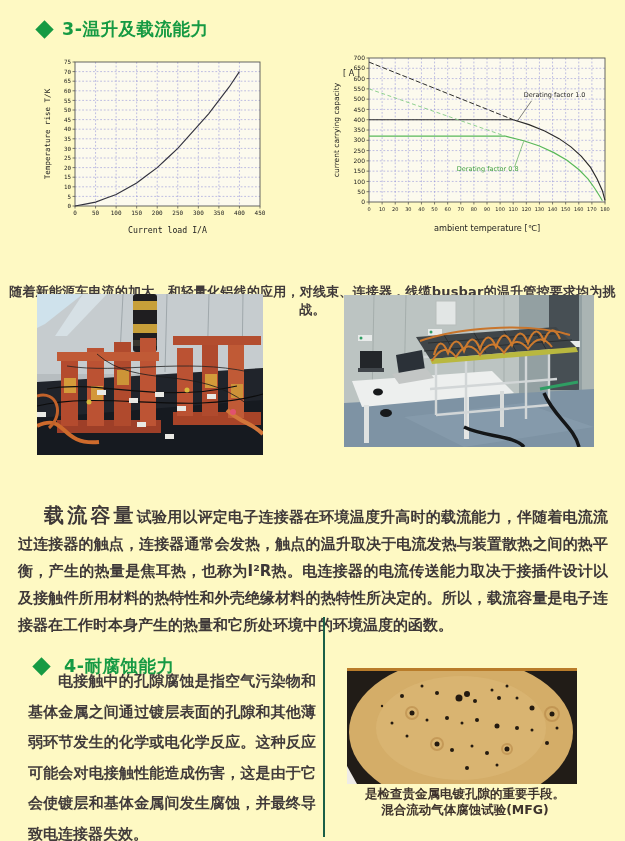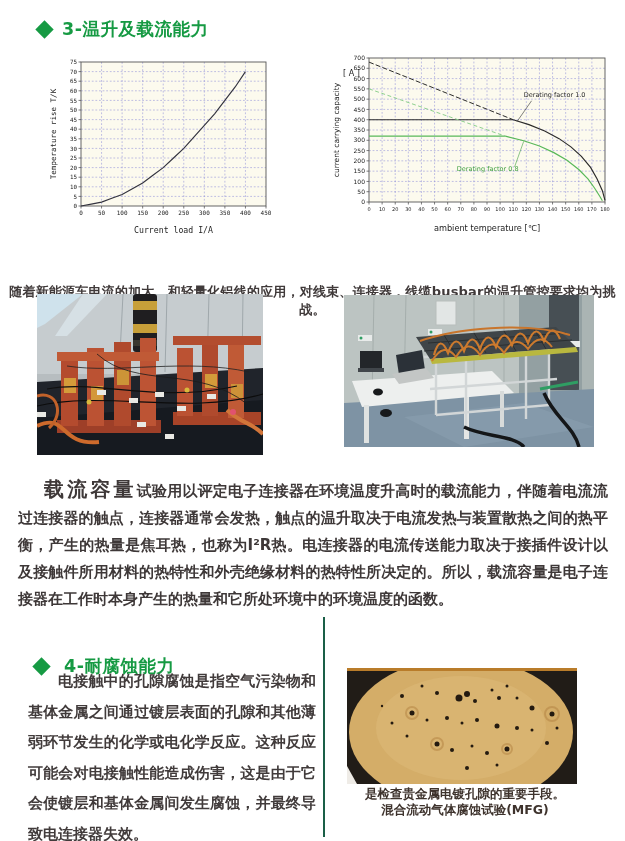--- a/index.html
+++ b/index.html
@@ -1,33 +1,33 @@
 <!DOCTYPE html>
 <html style="--accent: #169a43; --divider: #1a5f47;"><head>
 <meta charset="utf-8">
 <style>
   html,body{margin:0;padding:0;background:#e8e8e8;}
-  .page{position:relative;width:625px;height:841px;background:#ffffff;overflow:hidden;
+  .page{position:relative;width:625px;height:841px;background:#fef9c3;overflow:hidden;
         font-family:"DejaVu Sans","Liberation Sans",sans-serif;color:#3c3636;}
   .sec-header{position:absolute;display:flex;align-items:center;}
   .diamond{width:13px;height:13px;background:var(--accent,#169a43);transform:rotate(45deg);flex:0 0 auto;}
   .sec-title{font-weight:bold;font-size:17.5px;color:var(--accent,#169a43);letter-spacing:.5px;white-space:nowrap;}
   #header3{top:17px;left:38px;gap:11px;}
   #header4{top:654px;left:35px;gap:16px;}
   .chart{position:absolute;}
-  #chart-left{left:48px;top:56px;}
+  #chart-left{left:42px;top:56px;}
   #chart-left text{font-family:"DejaVu Sans Mono","Liberation Mono",monospace;}
   #chart-right{left:331px;top:50px;}
   #chart-right text{font-family:"DejaVu Sans","Liberation Sans",sans-serif;}
   .intro{position:absolute;top:255px;left:0;width:625px;text-align:center;font-size:13px;
          font-weight:600;color:#403a3a;letter-spacing:.2px;margin-top:28px;}
   .photo{position:absolute;line-height:0;}
   #photo-busbar{left:37px;top:294px;}
   #photo-rack{left:344px;top:295px;}
-  .para3{position:absolute;left:18px;top:476px;width:590px;font-size:15px;line-height:27px;
+  .para3{position:absolute;left:18px;top:502px;width:590px;font-size:15px;line-height:27px;
          font-weight:600;color:#3e3838;text-align:justify;text-indent:26px;}
   .para3 .lead{font-size:20px;letter-spacing:3px;font-weight:600;}
   .para4{position:absolute;left:28px;top:666px;width:288px;font-size:15px;line-height:30.5px;
          font-weight:600;color:#413b3b;text-align:justify;text-indent:2em;}
   .vdivider{position:absolute;left:323px;top:617px;width:2px;height:220px;background:var(--divider,#1a5f47);}
   #photo-mfg{left:347px;top:668px;}
   .caption{position:absolute;left:327px;top:786px;width:276px;text-align:center;font-size:12.5px;
            font-weight:bold;color:#3e332d;line-height:16px;}
 </style>
 </head>

